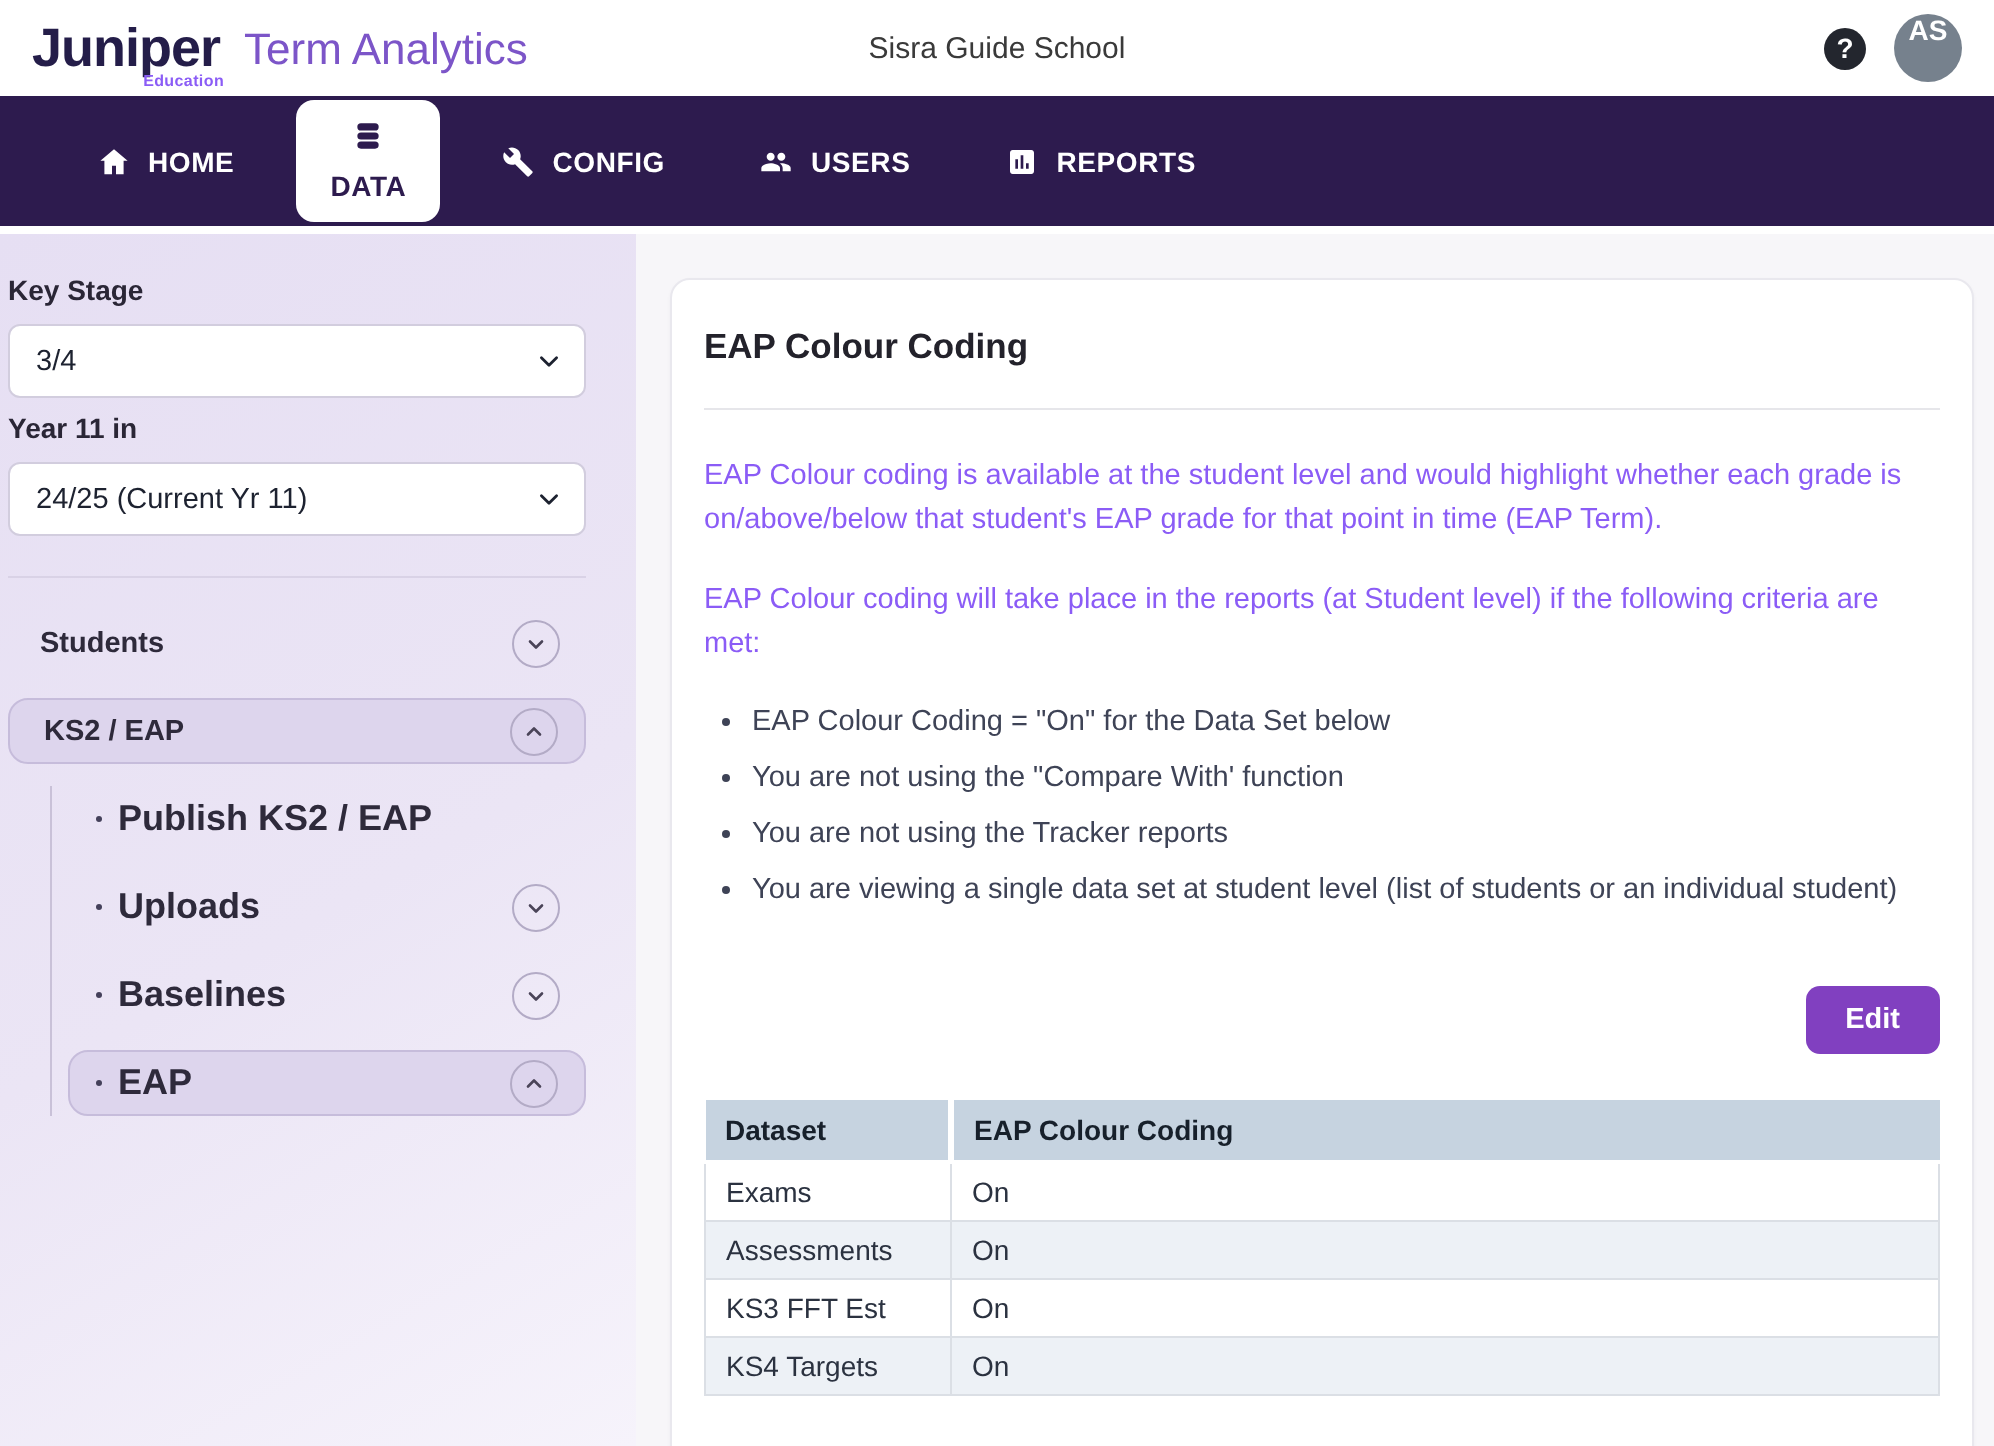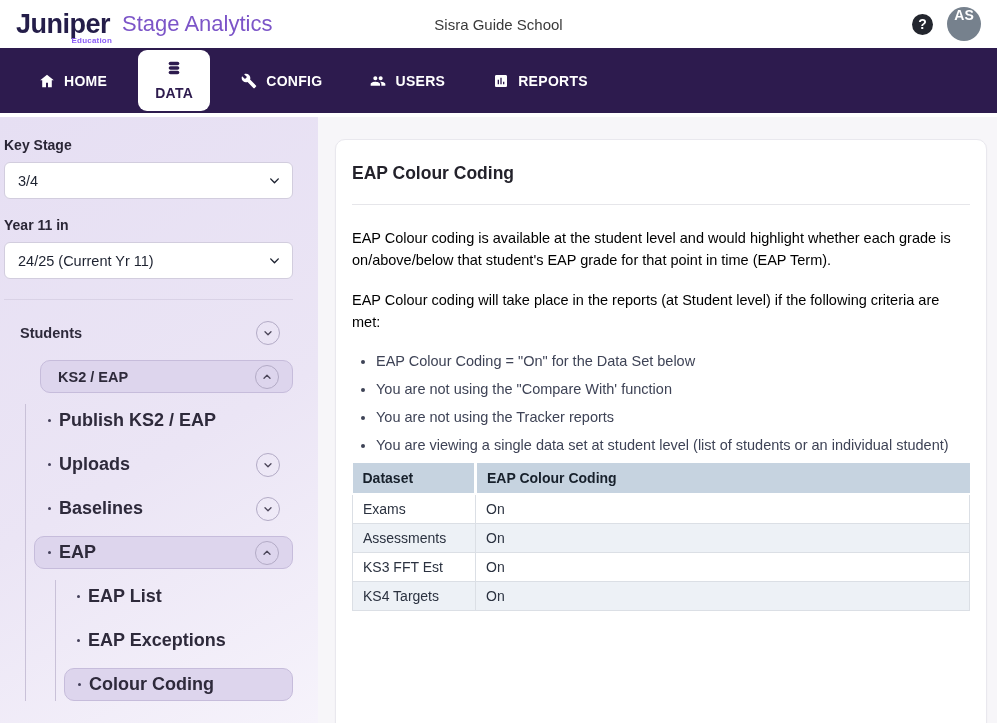--- a/index.html
+++ b/index.html
@@ -13,90 +13,90 @@
     --highlight-border:#c6bcdb;
     --table-header-bg:#c6d3e0;
     --table-stripe:#edf1f6;
   }
   *{box-sizing:border-box;margin:0;padding:0;}
   html,body{width:997px;height:723px;overflow:hidden;}
   body{font-family:"Liberation Sans",sans-serif;background:#fff;}
 
   
   .topbar{height:48px;background:#fff;display:flex;align-items:center;padding:0 16px;position:relative;}
-  .brand{display:flex;align-items:center;}
+  .brand{display:flex;align-items:flex-end;}
   .juniper{position:relative;font-size:27px;font-weight:800;letter-spacing:-0.5px;color:var(--brand-dark);line-height:1;}
   .juniper .edu{position:absolute;right:-2px;bottom:-7px;font-size:8px;font-weight:700;letter-spacing:0.2px;color:#8b5cf6;}
   .product{margin-left:12px;font-size:22px;font-weight:500;color:var(--brand-purple);}
   .school{position:absolute;left:50%;transform:translateX(-50%);font-size:15px;color:#3a3a3a;}
   .top-right{margin-left:auto;display:flex;align-items:center;gap:14px;}
   .help-btn{width:21px;height:21px;border-radius:50%;background:#23262e;color:#fff;font-size:14px;font-weight:700;display:flex;align-items:center;justify-content:center;cursor:pointer;}
   .avatar{width:34px;height:34px;border-radius:50%;background:#76818d;color:#fff;font-size:14px;font-weight:700;display:flex;align-items:flex-start;justify-content:center;cursor:pointer;}
 
   
-  .mainnav{height:65px;background:var(--nav-bg);display:flex;align-items:center;padding-left:22px;gap:14px;}
+  .mainnav{height:65px;background:var(--nav-bg);display:flex;align-items:center;padding-left:32px;gap:14px;}
   .nav-item{display:flex;align-items:center;gap:9px;color:#fff;font-size:14px;font-weight:700;letter-spacing:0.3px;padding:10px 17px;border-radius:9px;cursor:pointer;text-decoration:none;}
   .nav-item.active{background:#fff;color:var(--nav-bg);flex-direction:column;}
   .nav-icon{display:flex;align-items:center;}
   .nav-icon svg{width:16px;height:16px;fill:currentColor;}
 
   
   .content{display:flex;height:610px;border-top:4px solid #fff;background:#fff;}
 
   
   .sidebar{width:318px;flex:0 0 318px;background:linear-gradient(150deg,var(--sidebar-top) 0%,#ebe5f5 55%,var(--sidebar-bottom) 100%);padding:20px 25px 0 4px;overflow:hidden;}
   .filter-label{font-size:14px;font-weight:700;color:#2a2636;margin:0 0 9px 0;}
-  .select{position:relative;height:37px;background:#fff;border:1px solid #d2cdde;border-radius:6px;display:flex;align-items:center;padding:0 30px 0 13px;font-size:14.5px;color:#1d2230;cursor:pointer;margin-bottom:18px;}
+  .select{position:relative;height:37px;background:#fff;border:1px solid #d2cdde;border-radius:6px;display:flex;align-items:center;padding:0 30px 0 13px;font-size:14.5px;color:#1d2230;cursor:pointer;margin-bottom:7px;}
   .select .chev-glyph{position:absolute;right:11px;display:flex;}
   .chev-glyph svg{width:13px;height:13px;stroke:#1d2230;stroke-width:2.6;fill:none;stroke-linecap:round;stroke-linejoin:round;}
   .side-divider{border:none;border-top:1px solid #d9d2e6;margin:20px 0 16px 0;}
 
   
   .titem{display:flex;align-items:center;height:33px;margin-bottom:11px;font-size:14.5px;font-weight:700;color:#2e2a3b;cursor:pointer;}
   .titem.lvl0{padding-left:16px;}
-  .titem.active{background:var(--highlight-bg);border:1px solid var(--highlight-border);border-radius:10px;margin-left:36px;}
+  .titem.active{background:var(--highlight-bg);border:1px solid var(--highlight-border);border-radius:10px;}
   .titem.lvl0.active{padding-left:17px;}
   .chev-btn{margin-left:auto;margin-right:13px;width:24px;height:24px;border-radius:50%;border:1px solid #b3abc6;color:#4a4458;display:flex;align-items:center;justify-content:center;flex:0 0 24px;cursor:pointer;background:transparent;}
   .chev-btn svg{width:12px;height:12px;stroke:currentColor;stroke-width:2.6;fill:none;stroke-linecap:round;stroke-linejoin:round;}
   .chev-up svg{transform:rotate(180deg);}
   .tgroup{border-left:1px solid #c9c1d8;}
   .tgroup.g1{margin-left:21px;}
   .tgroup.g2{margin-left:29px;}
   .tgroup .titem{font-size:18px;padding-left:22px;}
   .tgroup.g2 .titem{padding-left:21px;}
   .tgroup .titem.active{margin-left:8px;padding-left:13px;}
   .dot{width:3px;height:3px;border-radius:50%;background:#44405a;margin-right:8px;flex:0 0 3px;}
 
   
   .main{flex:1;background:#f7f6f9;padding:22px 10px 0 17px;}
   .card{background:#fff;border:1px solid #e9e8ee;border-radius:10px;height:700px;padding:16px;box-shadow:0 1px 2px rgba(40,30,70,0.04);}
   .page-title{font-size:17.5px;font-weight:700;color:#23222b;margin:7px 0 20px 0;}
   .card-divider{border:none;border-top:1px solid #e6e6ea;margin:0 0 22px 0;}
-  .para{font-size:14.5px;line-height:1.55;color:#000000;margin-bottom:17px;max-width:615px;}
+  .para{font-size:14.5px;line-height:1.55;color:#8b5cf6;margin-bottom:17px;max-width:615px;}
   .criteria{margin:2px 0 0 24px;color:#3e4356;font-size:14.5px;}
   .criteria li{margin-bottom:7px;line-height:1.45;}
   .edit-row{text-align:right;margin:37px 0 23px 0;}
   .edit-btn{background:var(--accent-purple);color:#fff;border:none;border-radius:7px;font-family:inherit;font-size:14.5px;font-weight:700;padding:9px 20px;cursor:pointer;}
 
   table.coding{width:100%;border-collapse:collapse;font-size:14px;}
   table.coding th{background:var(--table-header-bg);color:#17202b;font-weight:700;text-align:left;padding:7px 10px;border-bottom:2px solid #fff;}
   table.coding th:first-child{border-right:3px solid #fff;width:123px;}
   table.coding td{padding:6px 10px;border:1px solid #dbdfe5;color:#2b3240;background:#fff;}
   table.coding tbody tr:nth-child(even) td{background:var(--table-stripe);}
 </style>
 </head>
 <body>
 
 <header class="topbar">
   <div class="brand">
     <div class="juniper">
       <span>Juniper</span>
       <span class="edu">Education</span>
     </div>
-    <div class="product">Stage Analytics</div>
+    <div class="product">Term Analytics</div>
   </div>
   <div class="school">Sisra Guide School</div>
   <div class="top-right">
     <div class="help-btn">
       <span>?</span>
     </div>
     <div class="avatar">
       <span>AS</span>
     </div>
   </div>
@@ -217,53 +217,42 @@
         <div class="titem active">
           <span class="dot"></span>
           <span>EAP</span>
           <span class="chev-btn chev-up">
               <svg viewBox="0 0 24 24">
                 <path d="M6 9.5l6 6 6-6"></path>
               </svg>
             </span>
         </div>
 
-        <div class="tgroup g2">
-          <div class="titem">
-            <span class="dot"></span>
-            <span>EAP List</span>
-          </div>
-          <div class="titem">
-            <span class="dot"></span>
-            <span>EAP Exceptions</span>
-          </div>
-          <div class="titem active">
-            <span class="dot"></span>
-            <span>Colour Coding</span>
-          </div>
-        </div>
       </div>
     </div>
   </aside>
 
   <main class="main">
     <div class="card">
       <h1 class="page-title">EAP Colour Coding</h1>
       <hr class="card-divider">
 
       <p class="para">EAP Colour coding is available at the student level and would highlight whether each grade is on/above/below that student's EAP grade for that point in time (EAP Term).</p>
       <p class="para">EAP Colour coding will take place in the reports (at Student level) if the following criteria are met:</p>
 
       <ul class="criteria">
         <li>EAP Colour Coding = "On" for the Data Set below</li>
         <li>You are not using the "Compare With' function</li>
         <li>You are not using the Tracker reports</li>
         <li>You are viewing a single data set at student level (list of students or an individual student)</li>
       </ul>
 
+      <div class="edit-row">
+        <button class="edit-btn">Edit</button>
+      </div>
 
       <table class="coding">
         <thead>
           <tr>
             <th>Dataset</th>
             <th>EAP Colour Coding</th>
           </tr>
         </thead>
         <tbody>
           <tr>

